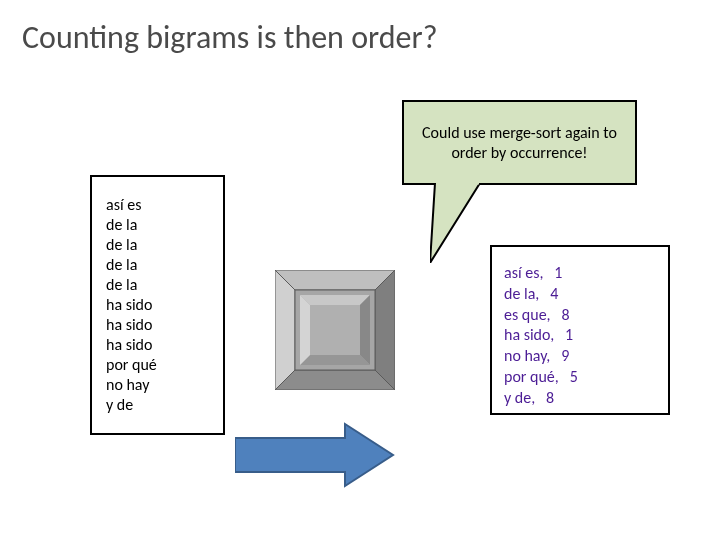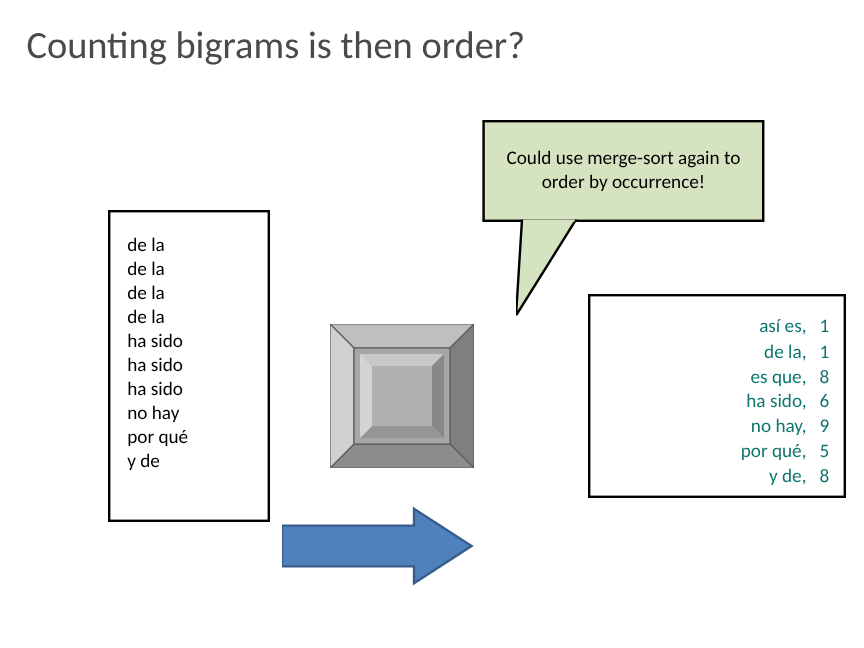--- a/index.html
+++ b/index.html
@@ -59,53 +59,53 @@
   }
   .callout-tail {
     position: absolute;
     left: 430px;
     top: 183px;
   }
   .output-box {
     position: absolute;
     left: 490px;
     top: 245px;
-    width: 215px;
+    width: 180px;
     height: 170px;
     border: 2px solid #000;
     background: #fff;
     padding: 16px 12px;
     font-size: 16px;
-    color: #0f766e;
+    color: #4c1d95;
     line-height: 1.3;
-    text-align: right;
   }
   .arrow {
     position: absolute;
     left: 235px;
     top: 420px;
   }
   .row { white-space: pre; }
 </style>
 </head>
 <body>
 
 <div class="title">Counting bigrams is then order?</div>
 
 <div class="input-box">
   <div id="input-list">
+      <div class="row">así es</div>
       <div class="row">de la</div>
       <div class="row">de la</div>
       <div class="row">de la</div>
       <div class="row">de la</div>
       <div class="row">ha sido</div>
       <div class="row">ha sido</div>
       <div class="row">ha sido</div>
+      <div class="row">por qué</div>
       <div class="row">no hay</div>
-      <div class="row">por qué</div>
       <div class="row">y de</div>
     </div>
 </div>
 
 <div class="machine">
   <svg width="120" height="120" viewBox="0 0 120 120">
     <polygon points="0,0 120,0 100,20 20,20" fill="#bfbfbf" stroke="#5a5a5a" stroke-width="1"></polygon>
     <polygon points="120,0 120,120 100,100 100,20" fill="#7f7f7f" stroke="#5a5a5a" stroke-width="1"></polygon>
     <polygon points="0,120 120,120 100,100 20,100" fill="#8c8c8c" stroke="#5a5a5a" stroke-width="1"></polygon>
     <polygon points="0,0 0,120 20,100 20,20" fill="#d0d0d0" stroke="#5a5a5a" stroke-width="1"></polygon>
@@ -124,23 +124,23 @@
 <div class="callout-tail">
   <svg width="70" height="80" viewBox="0 0 70 80">
     <polygon points="5,0 50,0 0,80" fill="#d5e3c1" stroke="#000" stroke-width="2" stroke-linejoin="miter"></polygon>
     <line x1="6" y1="0" x2="49" y2="0" stroke="#d5e3c1" stroke-width="3"></line>
   </svg>
 </div>
 
 <div class="output-box">
   <div id="output-list">
       <div class="row">así es,   1</div>
-      <div class="row">de la,   1</div>
+      <div class="row">de la,   4</div>
       <div class="row">es que,   8</div>
-      <div class="row">ha sido,   6</div>
+      <div class="row">ha sido,   1</div>
       <div class="row">no hay,   9</div>
       <div class="row">por qué,   5</div>
       <div class="row">y de,   8</div>
     </div>
 </div>
 
 <div class="arrow">
   <svg width="160" height="70" viewBox="0 0 160 70">
     <polygon points="0,18 110,18 110,4 158,35 110,66 110,52 0,52" fill="#4f81bd" stroke="#385d8a" stroke-width="2"></polygon>
   </svg>

